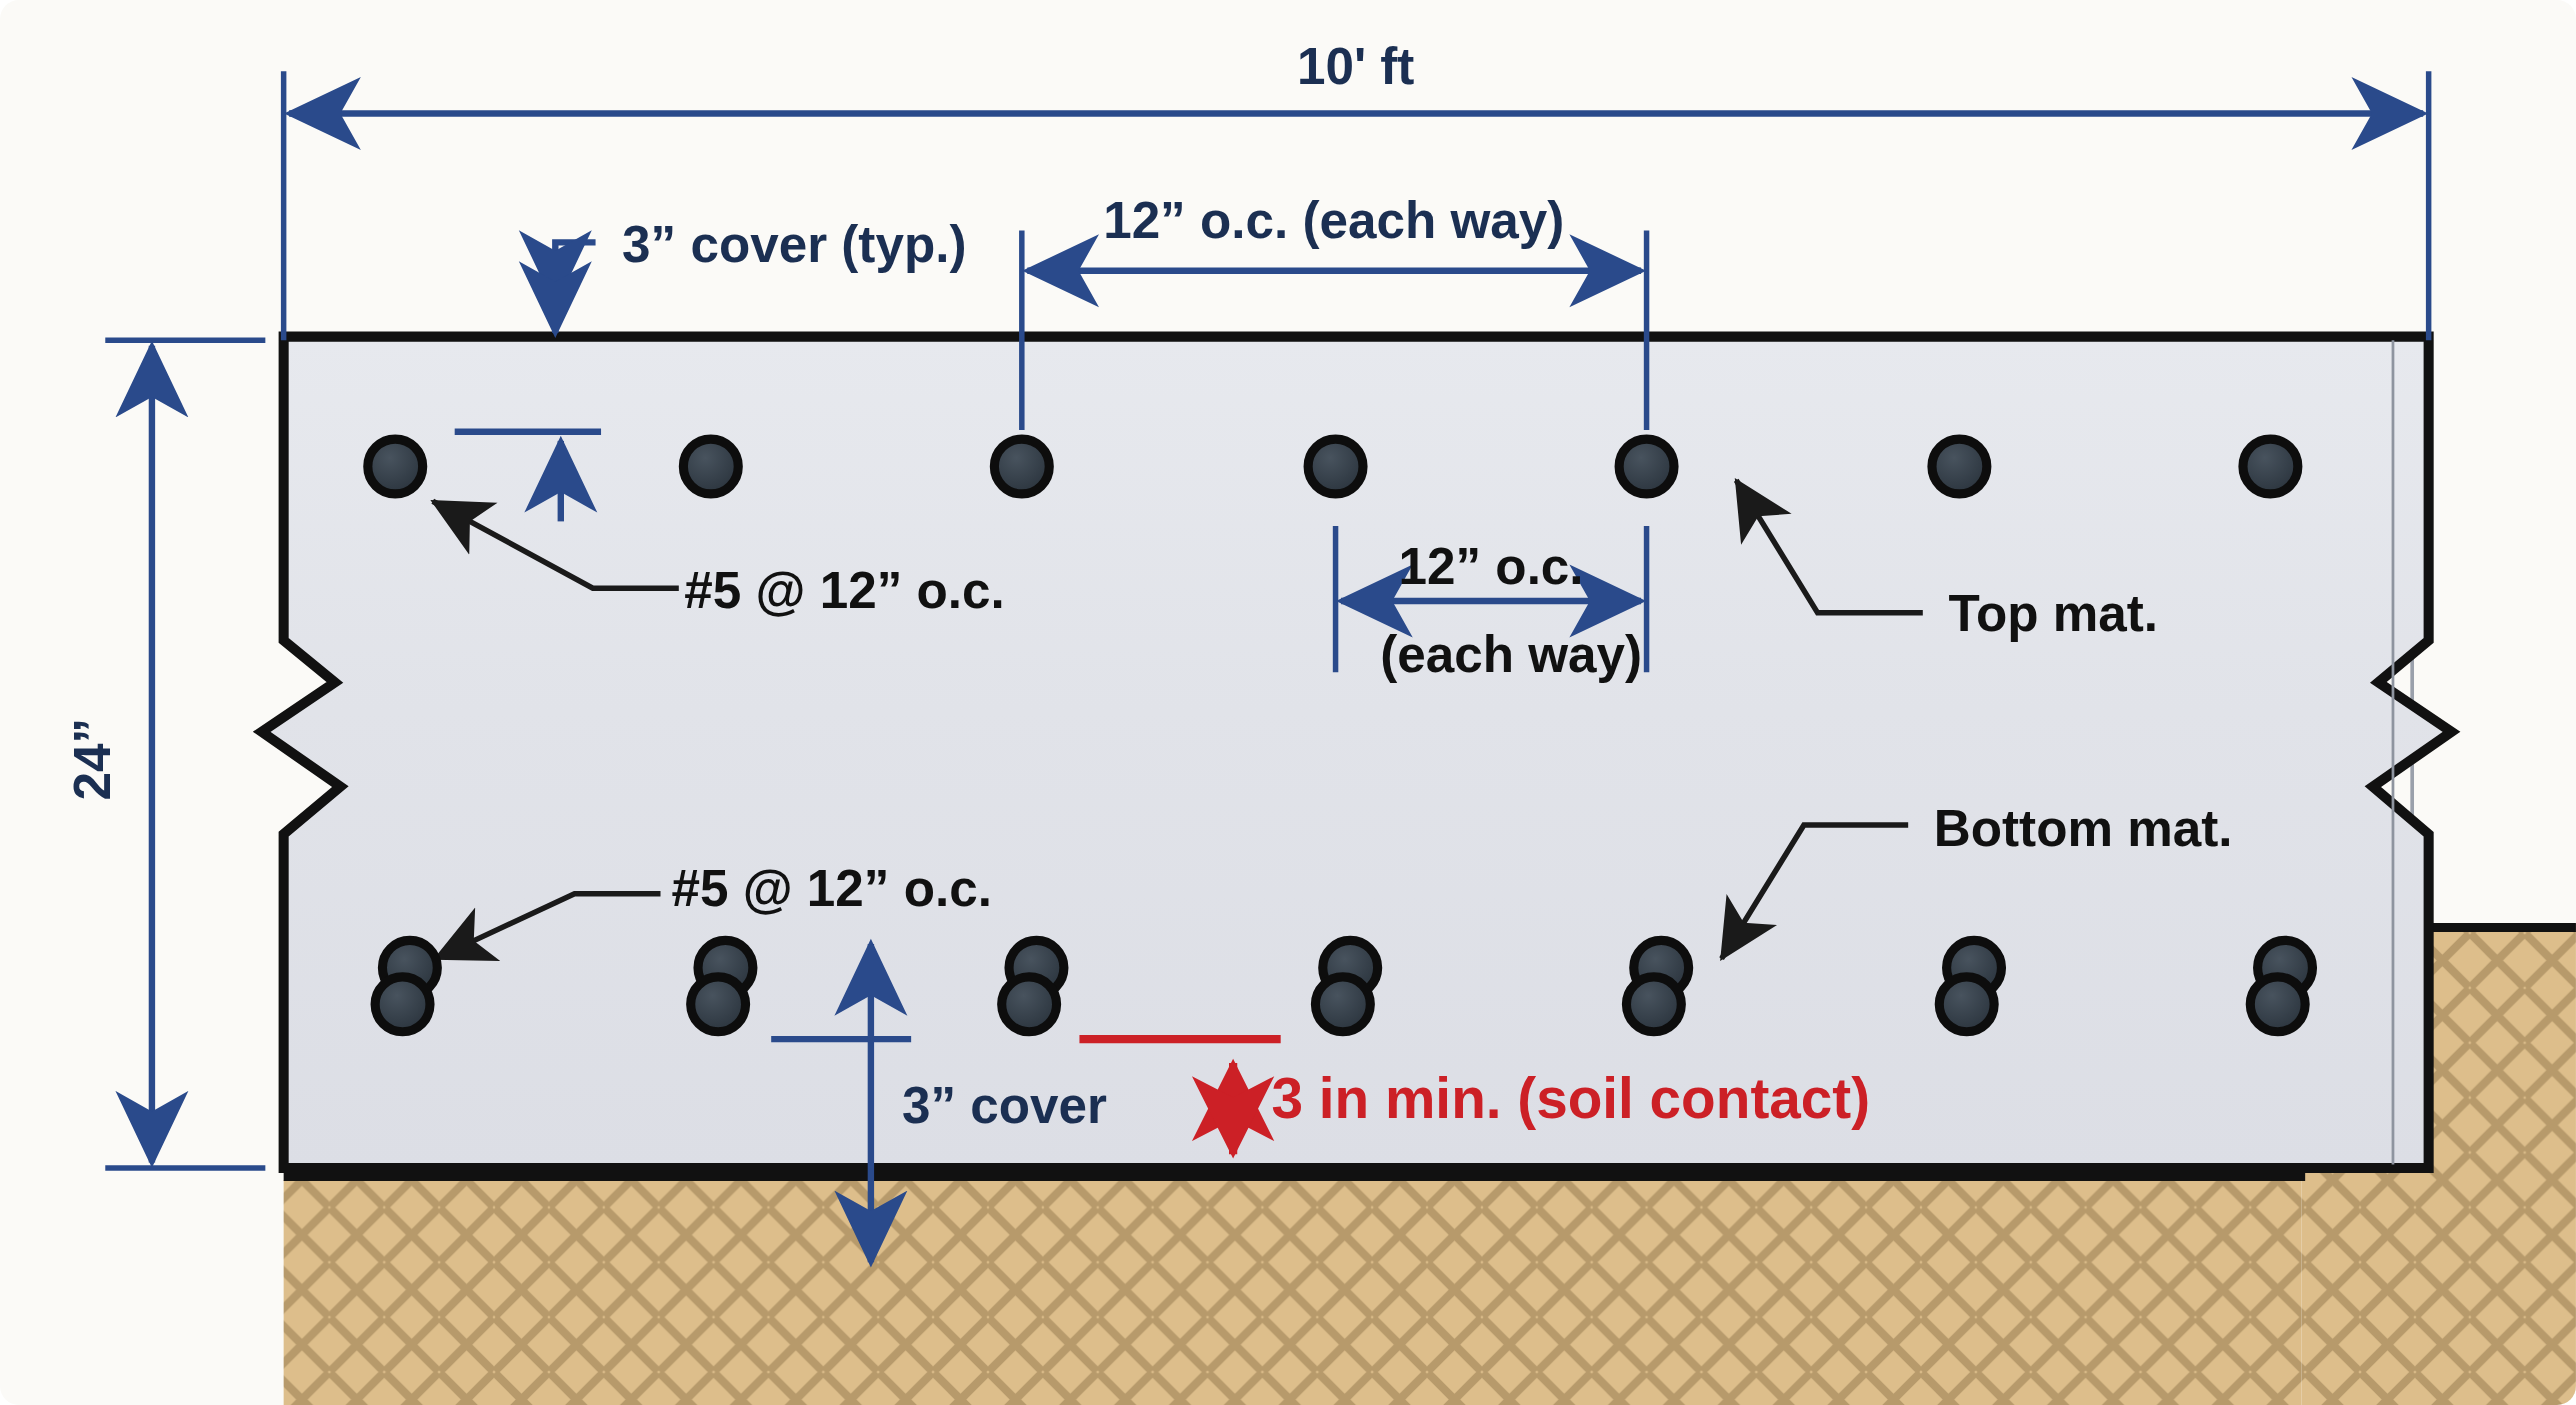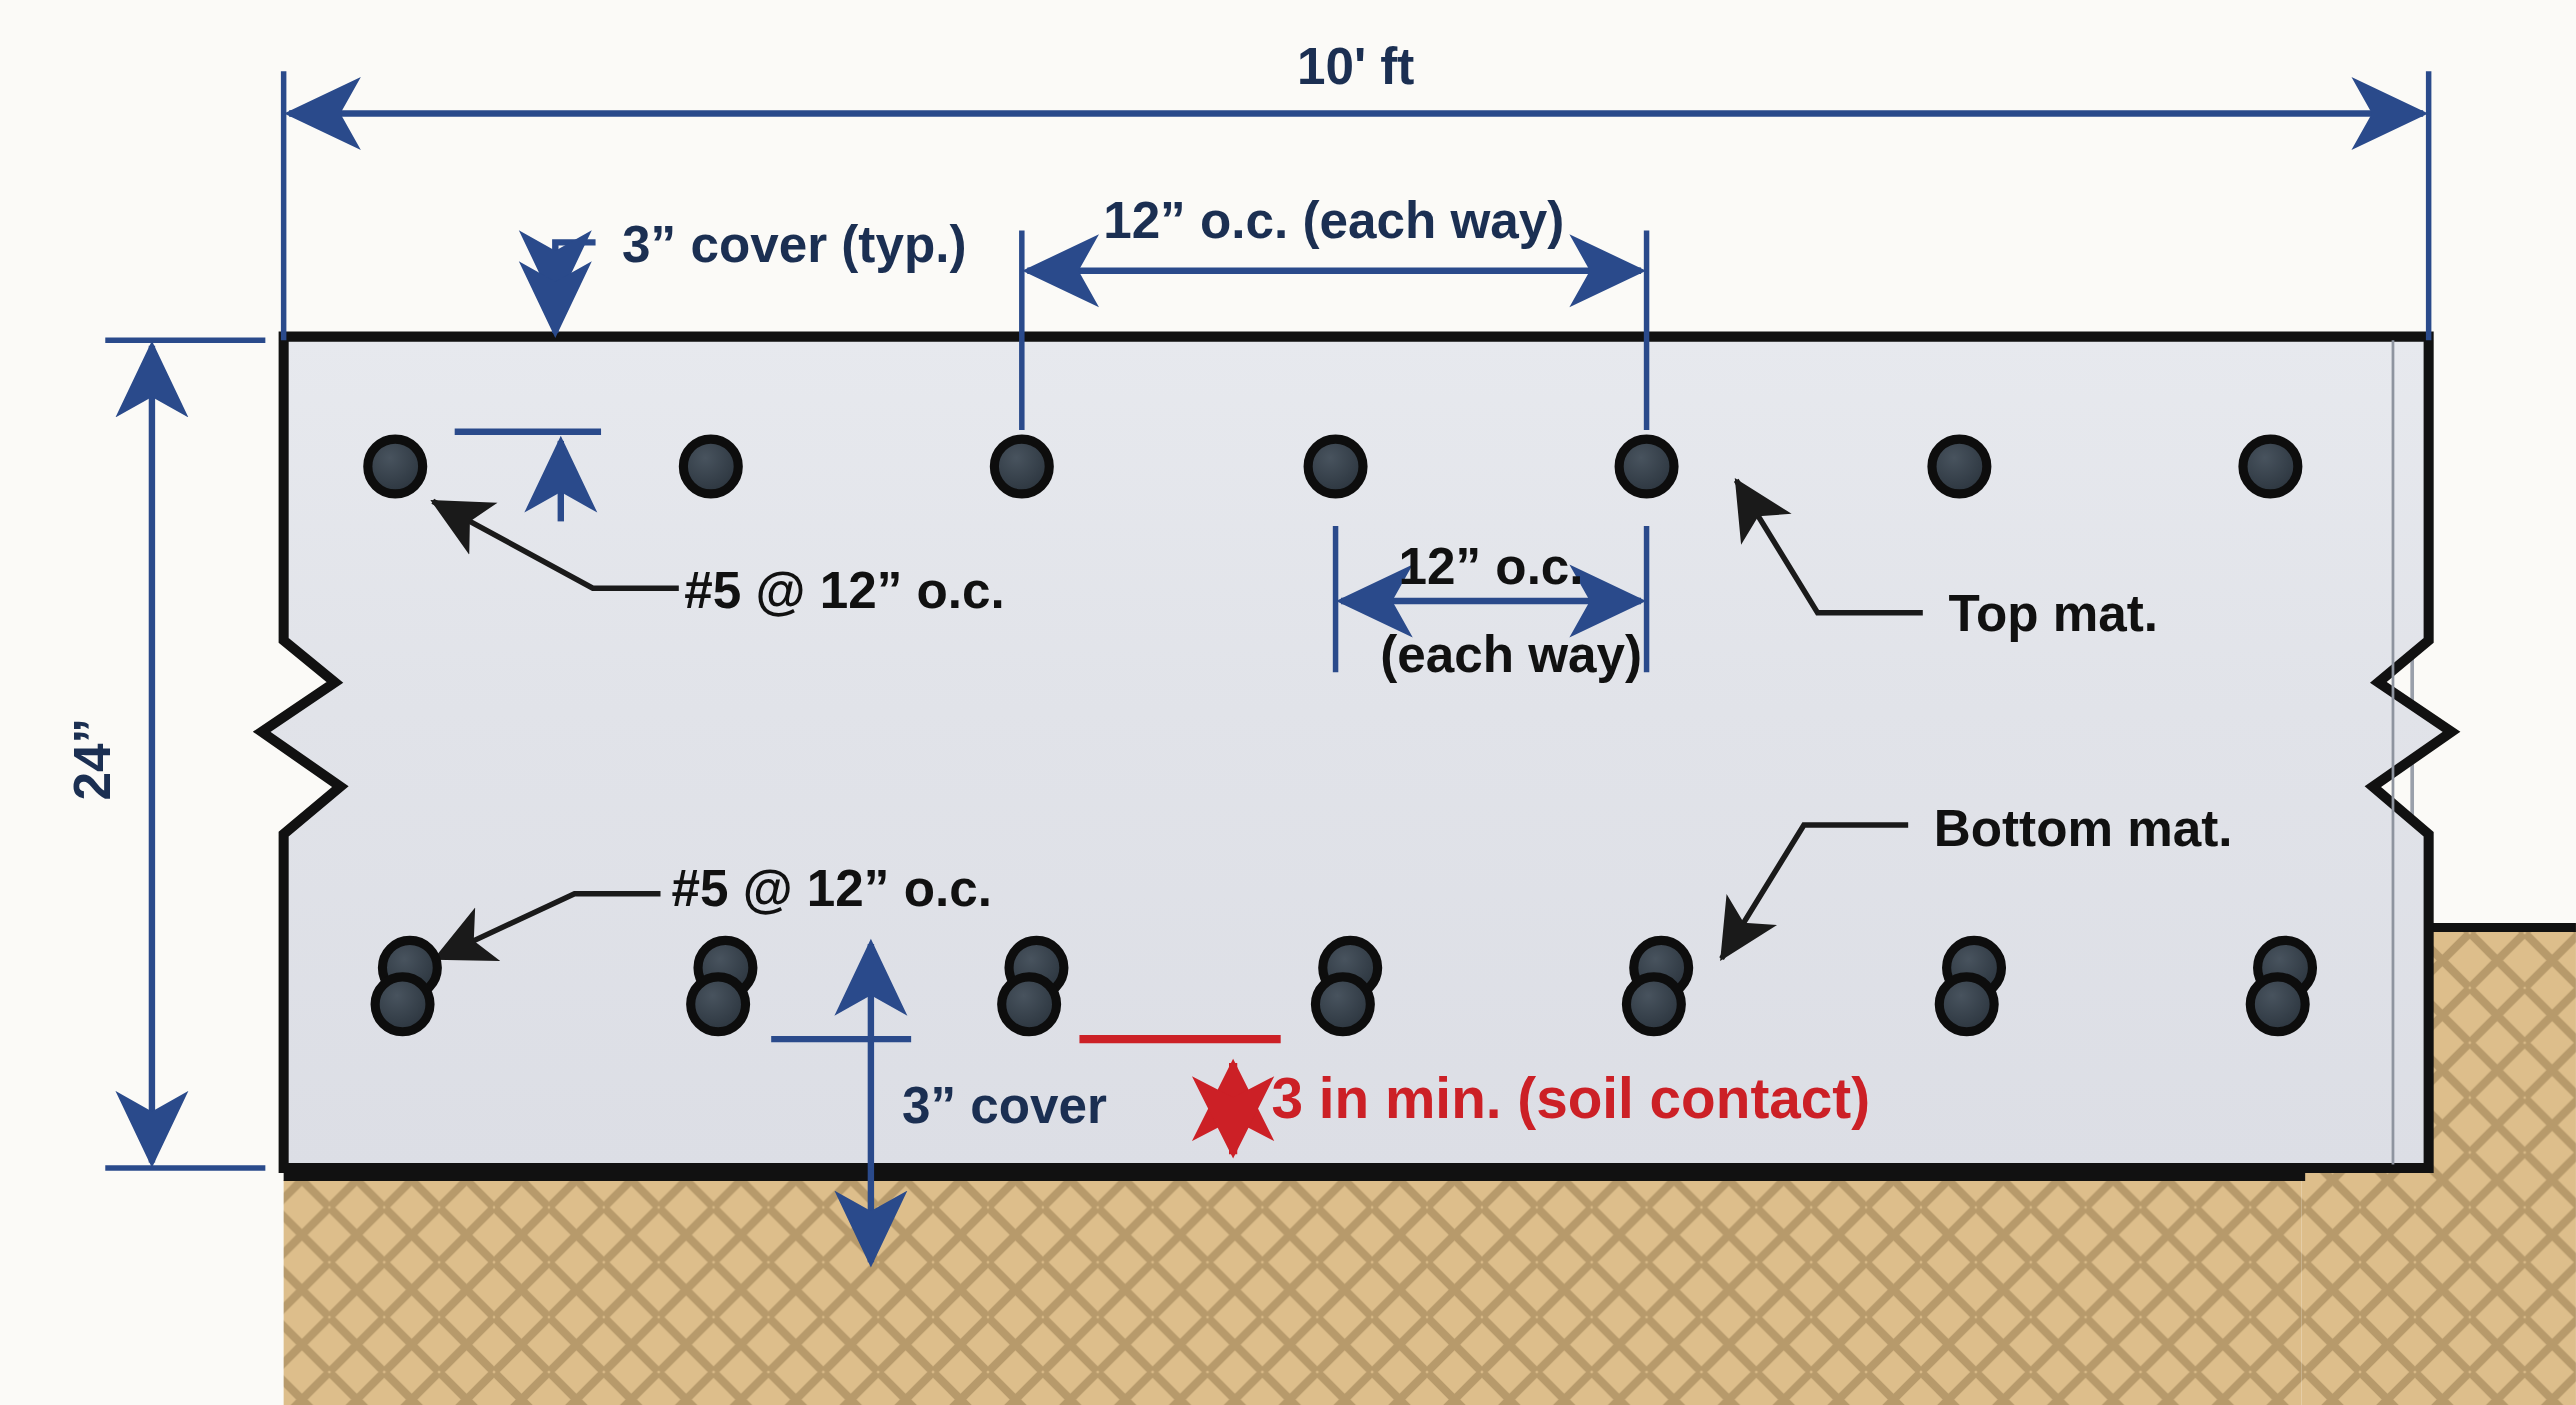--- a/index.html
+++ b/index.html
@@ -10,20 +10,21 @@
   }
   body {
     font-family: "Liberation Sans", sans-serif;
   }
   #stage {
     position: relative;
     width: 2576px;
     height: 1405px;
     background: #fbfaf7;
     overflow: hidden;
+    border-radius: 19px;
   }
   #stage svg {
     position: absolute;
     top: 0;
     left: 0;
     width: 2576px;
     height: 1405px;
   }
   text {
     font-family: "Liberation Sans", sans-serif;

